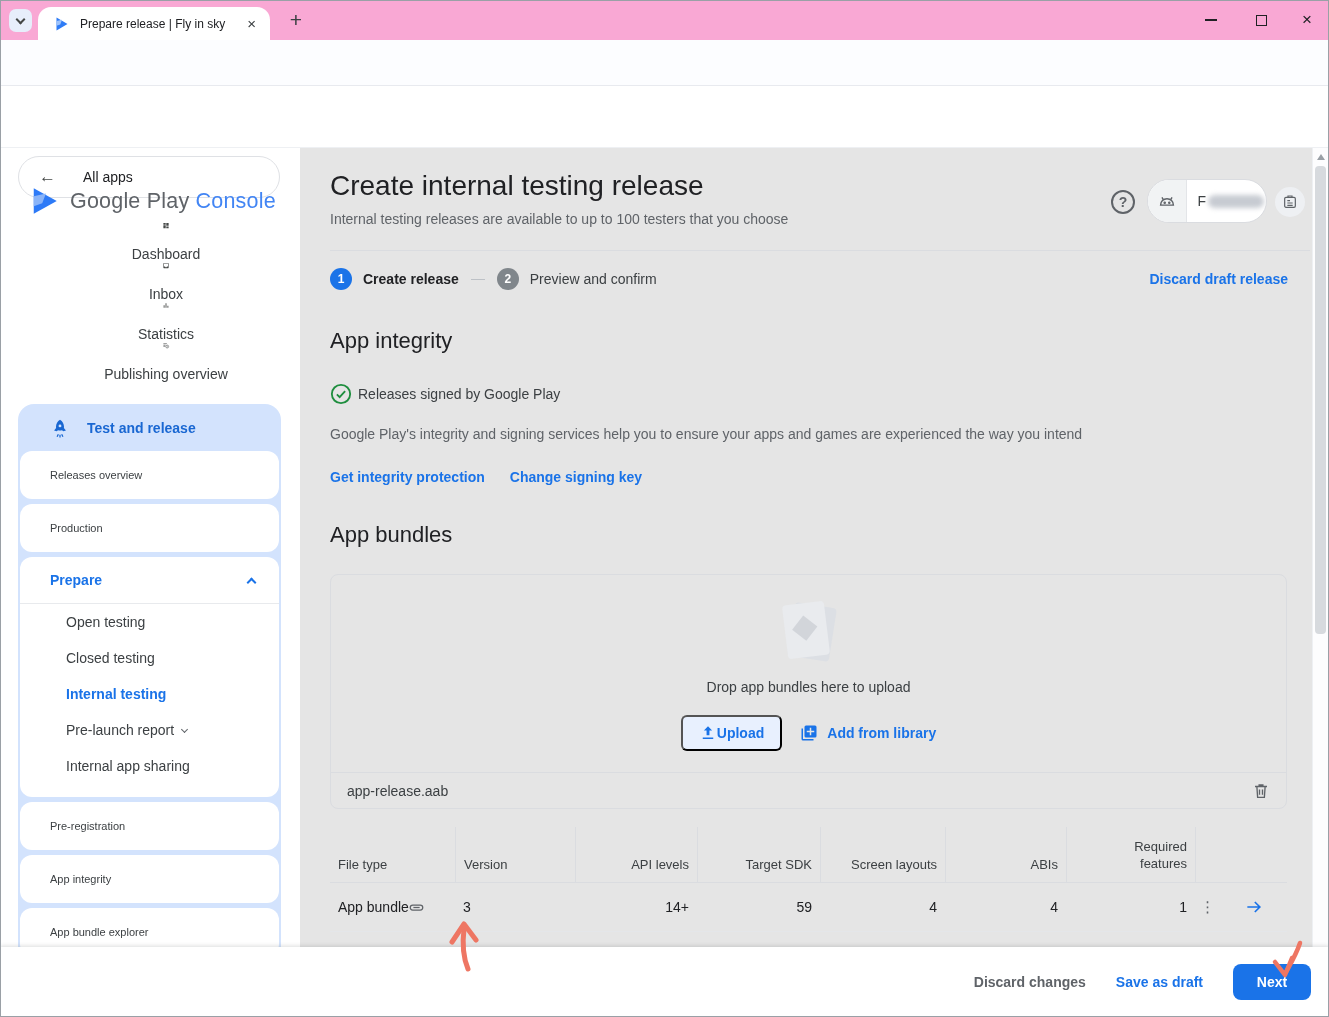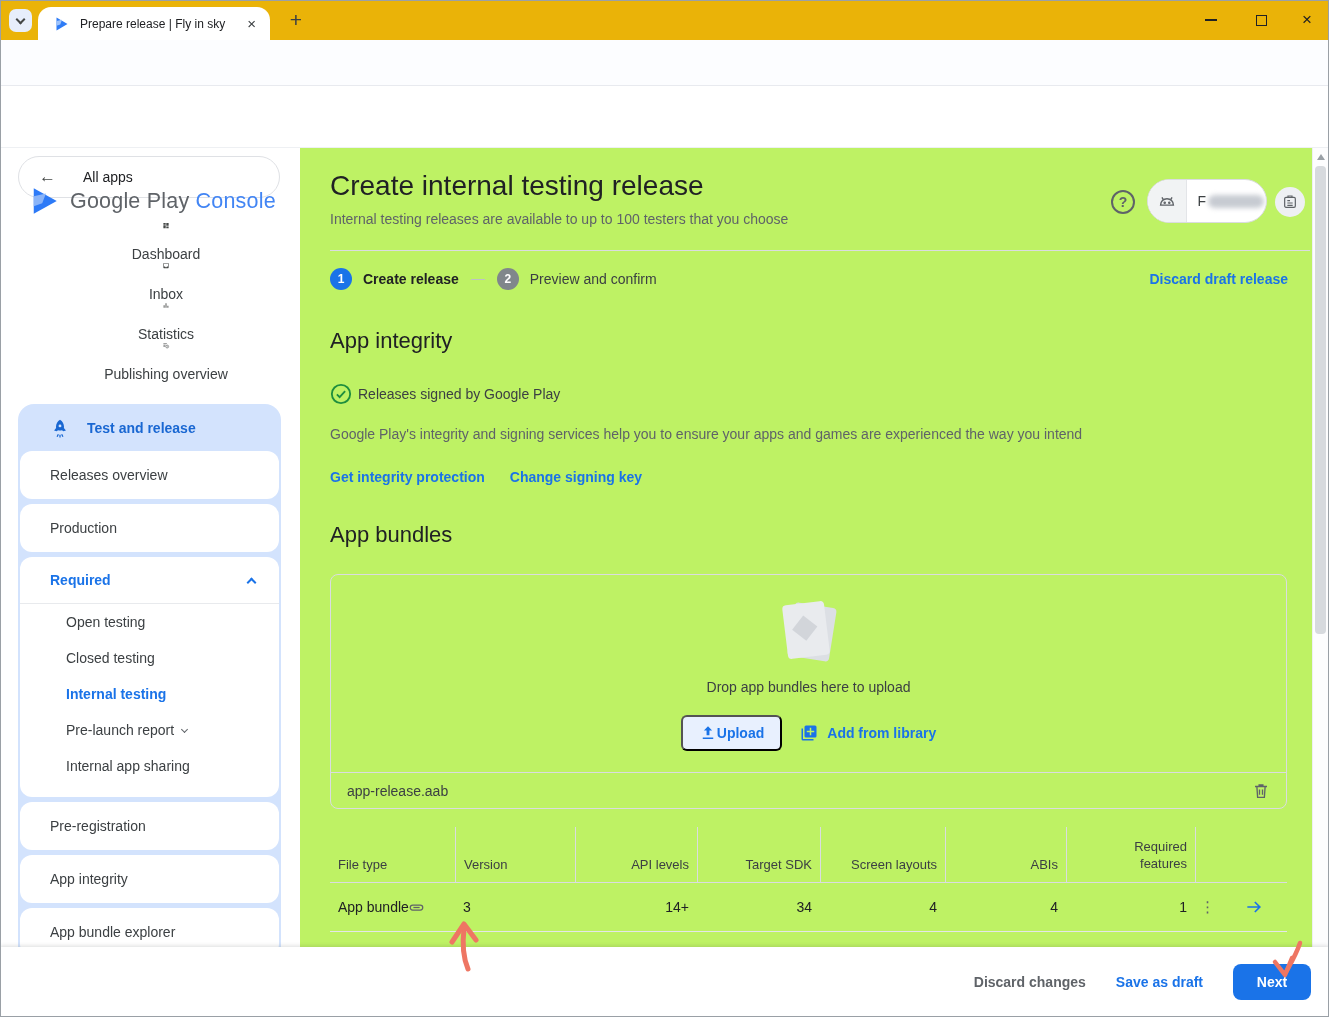--- a/index.html
+++ b/index.html
@@ -4,21 +4,21 @@
 <style>
   * { margin:0; padding:0; box-sizing:border-box; }
   html,body { width:1329px; height:1017px; }
   body {
     position:relative; overflow:hidden; background:#fff;
     font-family:"Liberation Sans", sans-serif; color:#202124;
   }
   .frame { position:absolute; inset:0; box-shadow:inset 0 0 0 1px #9aa0a6; pointer-events:none; z-index:400; }
 
   
-  .tabstrip { position:absolute; left:0; top:0; width:100%; height:40px; background:#eab308; }
+  .tabstrip { position:absolute; left:0; top:0; width:100%; height:40px; background:#f9a8d4; }
   .tab-search { position:absolute; left:9px; top:9px; width:23px; height:23px; border-radius:7px;
     background:#e7eefb; display:flex; align-items:center; justify-content:center; }
   .chev { width:7px; height:7px; border-right:2px solid #444746; border-bottom:2px solid #444746;
     transform:rotate(45deg); margin-top:-3px; }
   .tab { position:absolute; left:38px; top:7px; width:232px; height:33px; background:#fff;
     border-radius:13px 13px 0 0; display:flex; align-items:center; padding:0 10px 0 16px; }
   .tab-title { font-size:12px; color:#202124; flex:1; margin-left:10px; white-space:nowrap; overflow:hidden; }
   .tab-close { font-size:15px; color:#3c4043; padding:0 4px; }
   .newtab { position:absolute; left:282px; top:6px; width:28px; height:28px; font-size:21px; font-weight:300;
     color:#3c4043; display:flex; align-items:center; justify-content:center; }
@@ -61,32 +61,32 @@
   .allapps .arr { margin-left:20px; font-size:17px; color:#444746; }
   .allapps .lbl { margin-left:27px; font-size:14px; color:#202124; }
   .nav { position:absolute; left:0; top:74px; width:100%; }
   .navitem { height:40px; display:flex; align-items:center; padding-left:32px; gap:17px; color:#444746;flex-direction:column; }
   .navitem .lbl { font-size:14px; color:#3c4043; }
   .group { position:absolute; left:18px; top:256px; width:263px; height:700px; background:#d3e3fd;
     border-radius:16px; padding:0 2px; }
   .grouphead { height:47px; display:flex; align-items:center; padding-left:30px; gap:17px; color:#1967d2; }
   .grouphead .lbl { font-size:14px; font-weight:bold; color:#1967d2; }
   .card { background:#fff; border-radius:12px; margin-bottom:5px; }
-  .carditem { height:48px; display:flex; align-items:center; padding-left:30px; font-size:14px; color:#3c4043; }
+  .carditem { height:48px; display:flex; align-items:center; padding-left:30px; font-size:11px; color:#3c4043; }
   .testhead { height:46px; display:flex; align-items:center; padding:0 24px 0 30px; }
   .testhead .lbl { font-size:14px; font-weight:bold; color:#1a73e8; flex:1; }
   .chev-up { width:7px; height:7px; border-right:2px solid #1a73e8; border-bottom:2px solid #1a73e8; transform:rotate(-135deg); margin-top:4px; }
   .chev-dn-sm { width:5px; height:5px; border-right:1.6px solid #5f6368; border-bottom:1.6px solid #5f6368; transform:rotate(45deg); margin-left:8px; margin-top:-2px; }
   .divline { height:1px; background:#e8eaed; }
   .subitem { height:36px; display:flex; align-items:center; padding-left:46px; font-size:14px; color:#3c4043; }
   .subitem.active { color:#1a73e8; font-weight:bold; }
   .testing-card { padding-bottom:13px; }
 
   
-  .content { position:absolute; left:300px; top:148px; right:16px; bottom:70px; background:#bef264; padding-left:30px; }
+  .content { position:absolute; left:300px; top:148px; right:16px; bottom:70px; background:#e5e5e5; padding-left:30px; }
   h1.pagetitle { margin-top:22px; font-size:28px; font-weight:400; color:#202124; }
   .subtitle { margin-top:9px; font-size:14px; color:#5f6368; }
   .hr { margin-top:23px; height:1px; background:#dadce0; width:980px; }
   .stepper { margin-top:15px; height:26px; display:flex; align-items:center; position:relative; width:980px; }
   .stepcircle { width:22px; height:22px; border-radius:50%; color:#fff; font-size:12px; font-weight:bold;
     display:flex; align-items:center; justify-content:center; }
   .s1 { background:#1a73e8; } .s2 { background:#80868b; }
   .steplabel { font-size:14px; margin-left:11px; }
   .steplabel.b { font-weight:bold; color:#202124; } .steplabel.g { color:#3c4043; }
   .stepdash { width:14px; height:1px; background:#bdc1c6; margin:0 12px; }
@@ -287,21 +287,21 @@
 
     <div class="card">
       <div class="carditem">Releases overview</div>
     </div>
     <div class="card">
       <div class="carditem">Production</div>
     </div>
 
     <div class="card testing-card">
       <div class="testhead">
-        <span class="lbl">Required</span>
+        <span class="lbl">Prepare</span>
         <span class="chev-up"></span>
       </div>
       <div class="divline"></div>
       <div class="subitem">
           <span>Open testing</span>
         </div>
       <div class="subitem">
           <span>Closed testing</span>
         </div>
       <div class="subitem active">
@@ -406,21 +406,21 @@
     <div class="trow">
       <div class="td l">
         <span>App bundle</span>
         <svg width="15" height="15" viewBox="0 0 24 24" fill="none" stroke="#5f6368" stroke-width="2">
           <rect x="2" y="8" width="20" height="8" rx="4"></rect>
             <path d="M7 12h10"></path>
         </svg>
       </div>
       <div class="td l">3</div>
       <div class="td r">14+</div>
-      <div class="td r">34</div>
+      <div class="td r">59</div>
       <div class="td r">4</div>
       <div class="td r">4</div>
       <div class="td r">1</div>
       <div class="td dots">⋮</div>
       <div class="td rowarrow">
         <svg width="20" height="20" viewBox="0 0 24 24" fill="none" stroke="#1a73e8" stroke-width="2">
           <path d="M4 12h15M13 6l6 6-6 6"></path>
         </svg>
       </div>
     </div>

